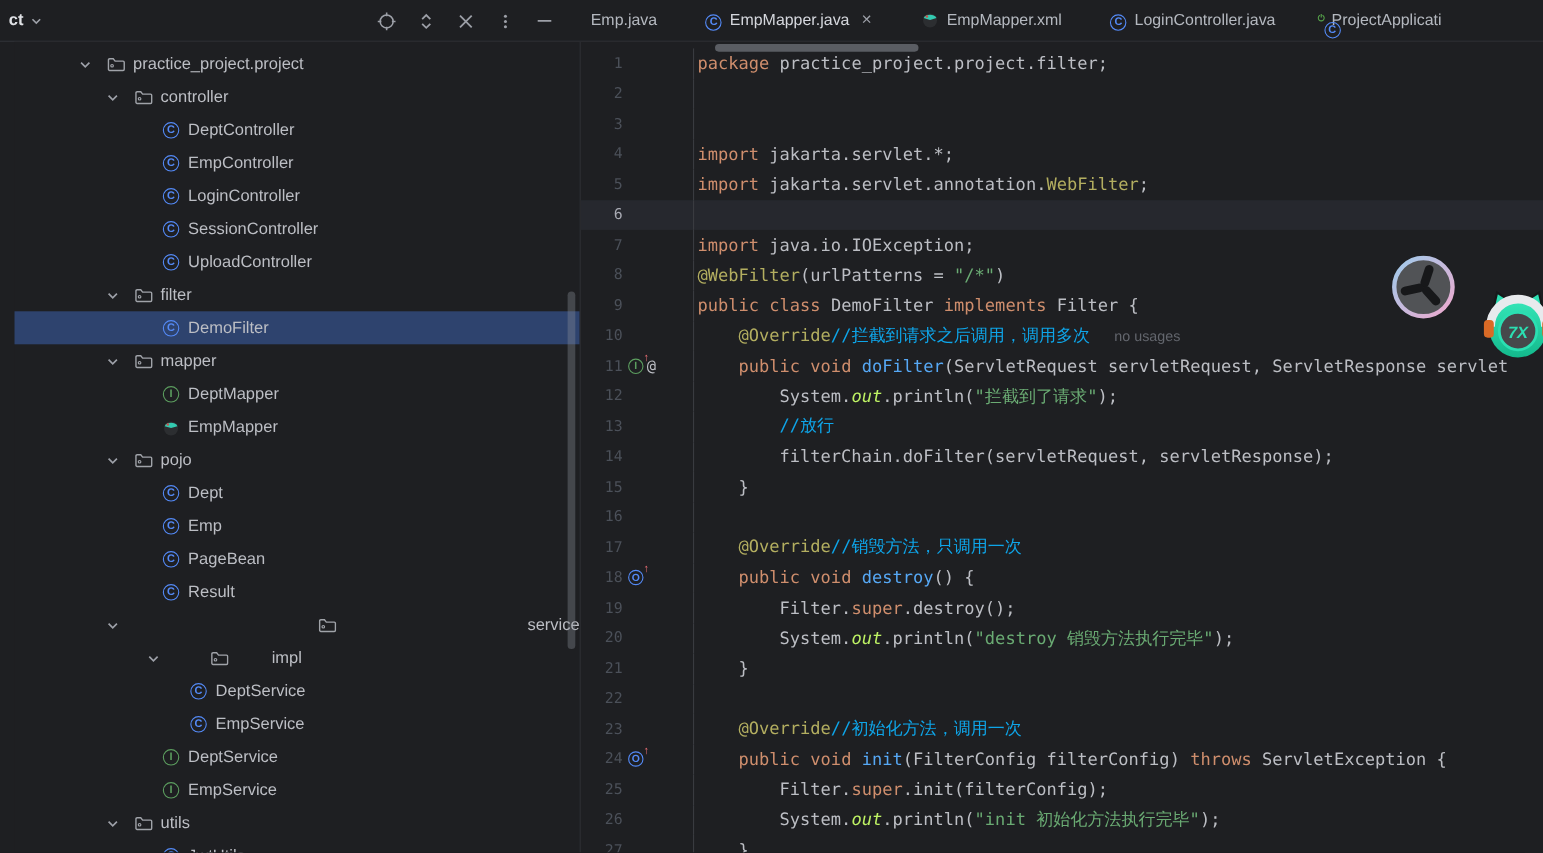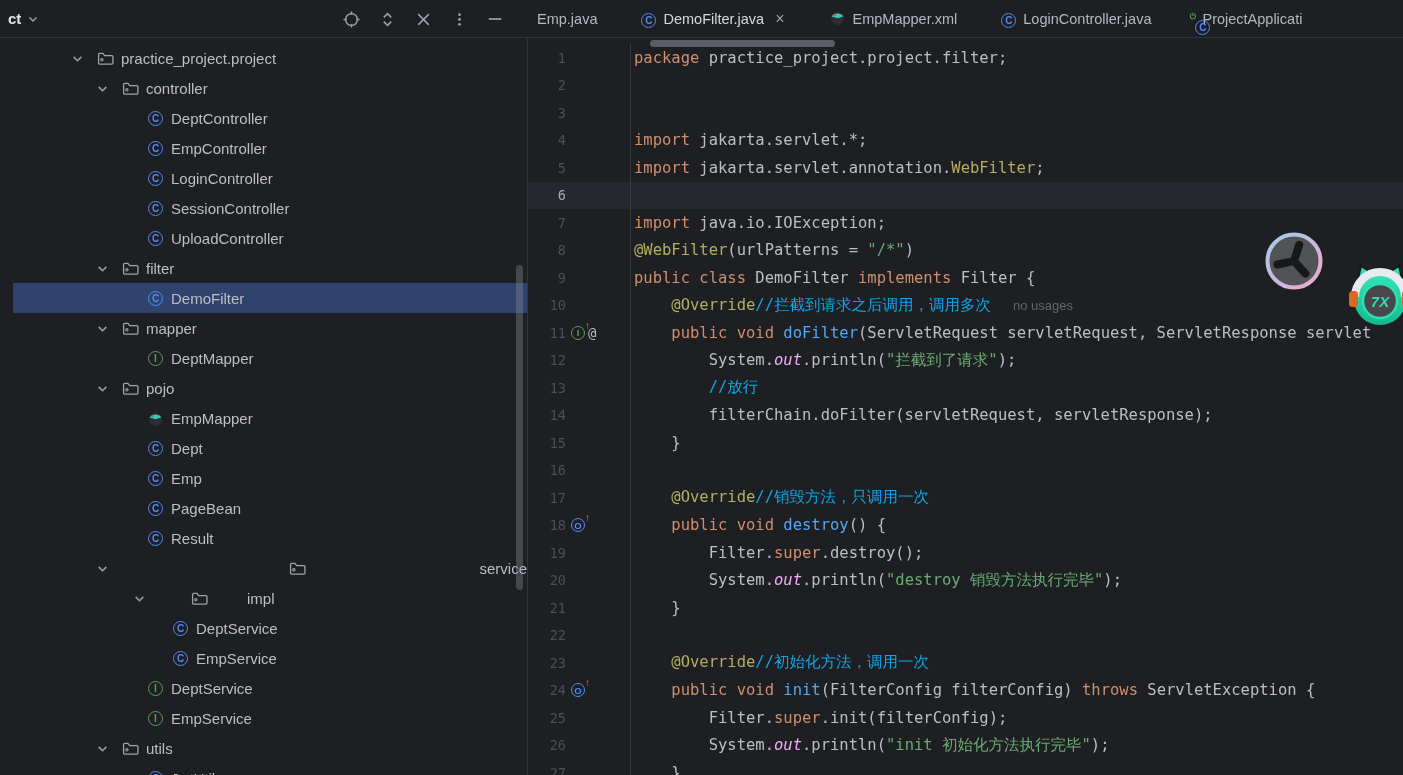--- a/index.html
+++ b/index.html
@@ -58,21 +58,21 @@
   .line.current { background:#26282E; }
   .lnum { width:38px; flex:none; text-align:right; color:#4B5059; font-size:13.5px;
     font-family:"DejaVu Sans Mono", monospace; }
   .line.current .lnum { color:#A8AAB3; }
   .lgut { width:65px; flex:none; height:100%; display:flex; align-items:center; gap:3px;
     padding-left:5px; border-right:1px solid #393B40; }
   .lcode { padding-left:3px; font-family:"DejaVu Sans Mono", monospace; font-size:15.5px;
     white-space:pre; color:#BCBEC4; }
   .tok-k { color:#CF8E6D; } .tok-p { color:#BCBEC4; } .tok-s { color:#6AAB73; }
   .tok-c { color:#0ea5e9; } .tok-a { color:#B3AE60; } .tok-m { color:#56A8F5; }
-  .tok-f { color:#f0abfc; font-style:italic;text-align:center; }
+  .tok-f { color:#bef264; font-style:italic;text-align:center; }
   .tok-h { color:#63666D; font-family:"Liberation Sans",sans-serif; font-size:13px; margin-left:22px; }
 
   .gi { position:relative; width:14px; height:14px; border-radius:50%; flex:none;
     display:flex; align-items:center; justify-content:center; font-size:9.5px; font-weight:700;
     font-family:"Liberation Sans",sans-serif; cursor:pointer; }
   .gi.arrow::after { content:"\2191"; position:absolute; top:-7px; right:-6px; color:#F07178;
     font-size:10px; font-weight:400; }
   .gi-impl { border:1.3px solid #5C9E5F; color:#5C9E5F; }
   .gi-override { border:1.3px solid #548AF7; color:#548AF7; }
   .gi-at { color:#BCBEC4; font-size:14px; width:15px; cursor:pointer;
@@ -129,21 +129,21 @@
             <line x1="2.5" y1="8" x2="13.5" y2="8" stroke="#9DA0A8" stroke-width="1.5"></line>
           </svg>
         </span>
       </div>
     <div class="tabbar" id="tabbar">
         <div class="tab">
           <span>Emp.java</span>
         </div>
         <div class="tab active">
           <span><span class="ico-ring" style="--c:#548AF7">C</span></span>
-          <span>DemoFilter.java</span>
+          <span>EmpMapper.java</span>
           <span class="close">×</span>
         </div>
         <div class="tab">
           <span><svg width="17" height="17" viewBox="0 0 16 16">
               <circle cx="8" cy="9" r="6" fill="#2C2E31"></circle>
               <path d="M2.5 7 C4.5 3.2 11.5 3.2 13.5 7 L8 8.6 Z" fill="#35E6C8" opacity="0.85"></path>
               <circle cx="5.3" cy="5.6" r="1.1" fill="#C75450"></circle>
             </svg></span>
           <span>EmpMapper.xml</span>
         </div>
@@ -258,44 +258,44 @@
           </span>
           <span>mapper</span>
         </div>
         <div class="trow" style="padding-left: 108px;">
           <span class="tchev"></span>
           <span class="ticon">
             <span class="ico-ring" style="--c:#5C9E5F">I</span>
           </span>
           <span>DeptMapper</span>
         </div>
-        <div class="trow" style="padding-left: 83px;">
-          <span class="tchev">
-            <svg width="13" height="13" viewBox="0 0 12 12">
-              <polyline points="2.5,4.5 6,8 9.5,4.5" fill="none" stroke="#9DA0A8" stroke-width="1.4"></polyline>
-            </svg>
-          </span>
-          <span class="ticon">
-            <svg width="17" height="17" viewBox="0 0 16 16">
-              <path d="M1.5 4.2 a1 1 0 0 1 1-1 h3.1 l1.6 2 h6.8 a1 1 0 0 1 1 1 v6 a1 1 0 0 1-1 1 h-11.5 a1 1 0 0 1-1-1 z" fill="none" stroke="#A0A3A9" stroke-width="1.2"></path>
-              <circle cx="4.6" cy="9.2" r="1.1" fill="none" stroke="#A0A3A9"></circle>
-            </svg>
-          </span>
-          <span>pojo</span>
-        </div>
         <div class="trow" style="padding-left: 108px;">
           <span class="tchev"></span>
           <span class="ticon">
             <svg width="17" height="17" viewBox="0 0 16 16">
               <circle cx="8" cy="9" r="6" fill="#2C2E31"></circle>
               <path d="M2.5 7 C4.5 3.2 11.5 3.2 13.5 7 L8 8.6 Z" fill="#35E6C8" opacity="0.85"></path>
               <circle cx="5.3" cy="5.6" r="1.1" fill="#C75450"></circle>
             </svg>
           </span>
           <span>EmpMapper</span>
+        </div>
+        <div class="trow" style="padding-left: 83px;">
+          <span class="tchev">
+            <svg width="13" height="13" viewBox="0 0 12 12">
+              <polyline points="2.5,4.5 6,8 9.5,4.5" fill="none" stroke="#9DA0A8" stroke-width="1.4"></polyline>
+            </svg>
+          </span>
+          <span class="ticon">
+            <svg width="17" height="17" viewBox="0 0 16 16">
+              <path d="M1.5 4.2 a1 1 0 0 1 1-1 h3.1 l1.6 2 h6.8 a1 1 0 0 1 1 1 v6 a1 1 0 0 1-1 1 h-11.5 a1 1 0 0 1-1-1 z" fill="none" stroke="#A0A3A9" stroke-width="1.2"></path>
+              <circle cx="4.6" cy="9.2" r="1.1" fill="none" stroke="#A0A3A9"></circle>
+            </svg>
+          </span>
+          <span>pojo</span>
         </div>
         <div class="trow" style="padding-left: 108px;">
           <span class="tchev"></span>
           <span class="ticon">
             <span class="ico-ring" style="--c:#548AF7">C</span>
           </span>
           <span>Dept</span>
         </div>
         <div class="trow" style="padding-left: 108px;">
           <span class="tchev"></span>

